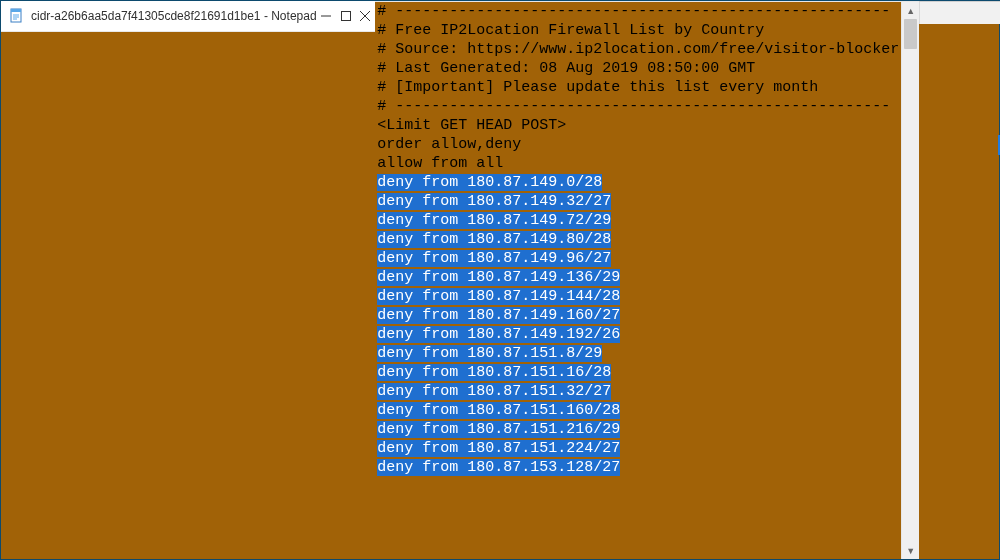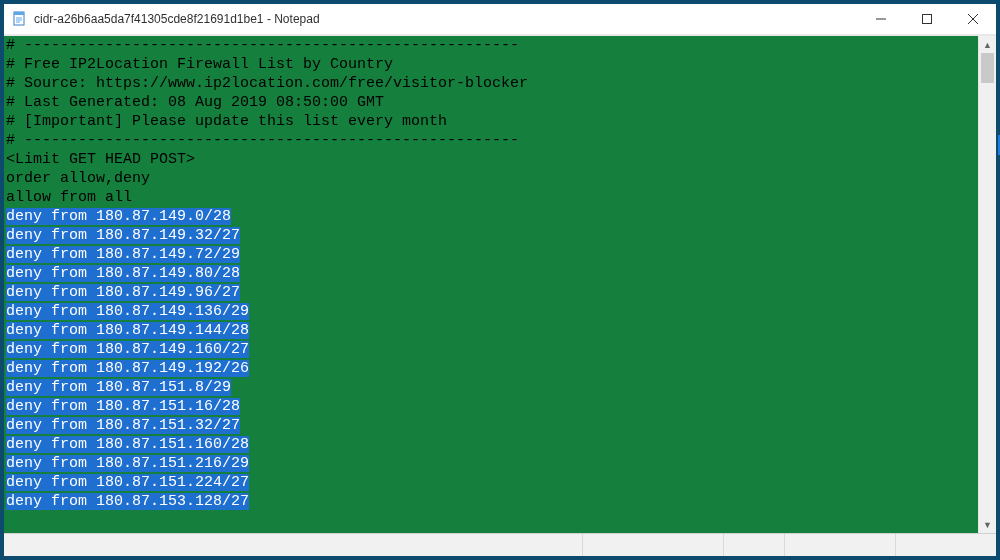--- a/index.html
+++ b/index.html
@@ -10,24 +10,24 @@
     font-family: "Segoe UI", Tahoma, sans-serif;
     font-size: 12px;
     background: #ffffff;
     color: #000;
     overflow: hidden;
   }
   .window {
     width: 1000px;
     height: 560px;
     box-sizing: border-box;
-    border: 4px solid #0c4a6e;
-    background: #15803d;
-    display: flex;
-    flex-direction: column;
+    border: 1px solid #0c4a6e;
+    background: #a16207;
+    display: flex;
+    flex-direction: row;
   }
   .titlebar {
     height: 30px;
     display: flex;
     align-items: center;
     background: #fff;
     border-bottom: 1px solid #e8e8e8;
   }
   .titlebar .icon {
     width: 16px;

